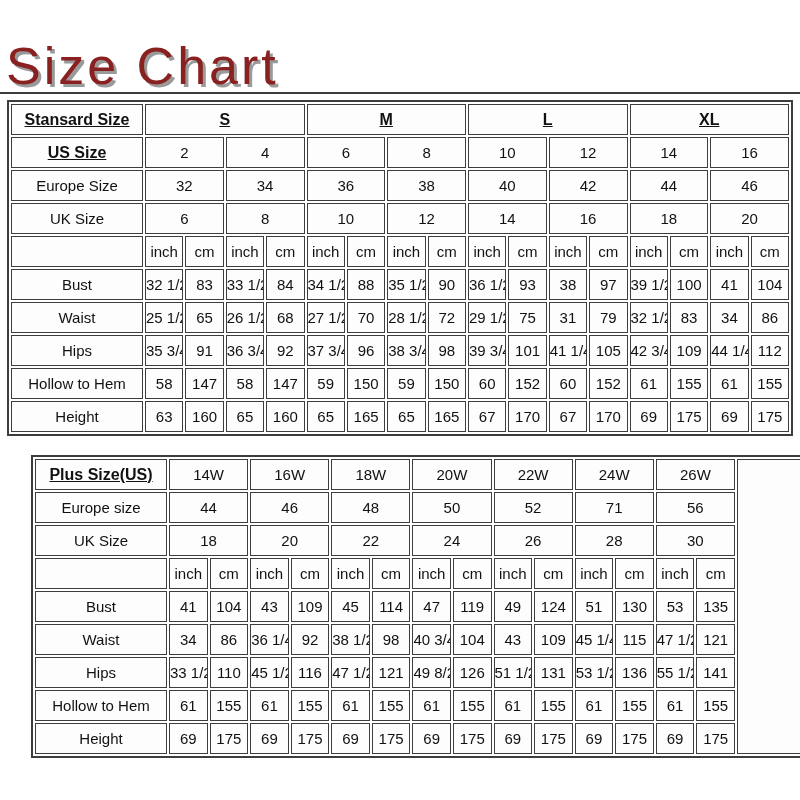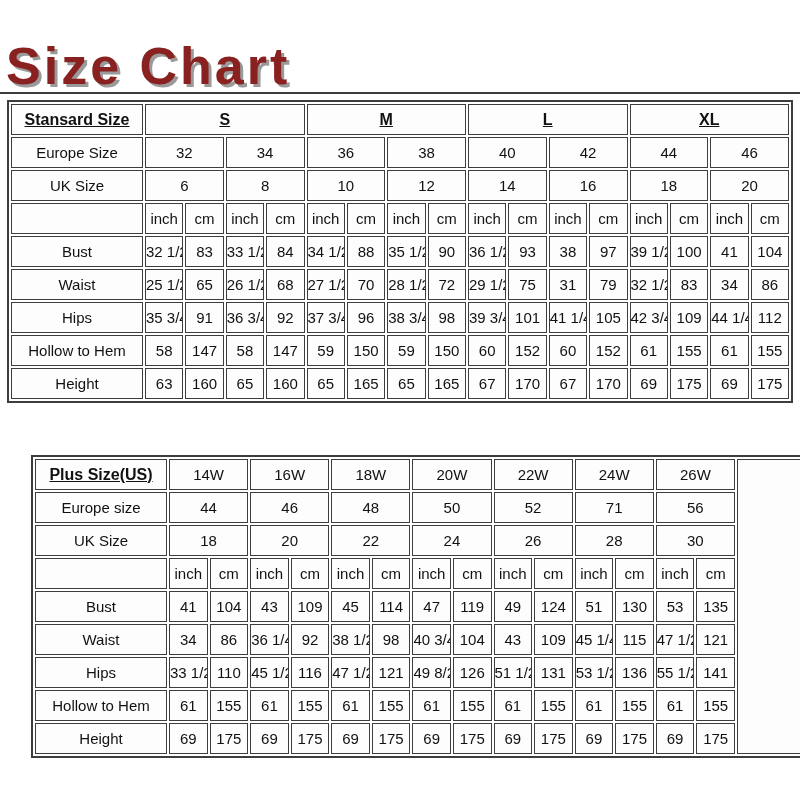--- a/index.html
+++ b/index.html
@@ -8,21 +8,21 @@
     background:#ffffff;
     font-family:"Liberation Sans", sans-serif;
     color:#111;
   }
   .top-rule {
     position:absolute; top:92px; left:0; width:800px; height:0;
     border-top:2px solid #3d3d3d;
   }
   h1.title {
     position:absolute; top:36px; left:6px; margin:0; z-index:2;
-    font-size:52px; font-weight:bold; letter-spacing:3px;
+    font-size:52px; font-weight:normal; letter-spacing:3px;
     color:#8a2121;
     text-shadow:3px 3px 0 #9a9a9a;
     white-space:nowrap;
   }
   table.sizes {
     position:absolute; left:7px;
     width:786px; table-layout:fixed;
     border-collapse:separate; border-spacing:2px;
     border:2px solid #3d3d3d;
     background:#ffffff;
@@ -67,20 +67,31 @@
       <col>
       <col>
     </colgroup>
     <tbody>
       <tr>
         <th class="b">Stansard Size</th>
         <th colspan="4" class="b">S</th>
         <th colspan="4" class="b">M</th>
         <th colspan="4" class="b">L</th>
         <th colspan="4" class="b">XL</th>
+      </tr>
+      <tr>
+        <th class="b">US Size</th>
+        <td colspan="2">2</td>
+        <td colspan="2">4</td>
+        <td colspan="2">6</td>
+        <td colspan="2">8</td>
+        <td colspan="2">10</td>
+        <td colspan="2">12</td>
+        <td colspan="2">14</td>
+        <td colspan="2">16</td>
       </tr>
       <tr>
         <th>Europe Size</th>
         <td colspan="2">32</td>
         <td colspan="2">34</td>
         <td colspan="2">36</td>
         <td colspan="2">38</td>
         <td colspan="2">40</td>
         <td colspan="2">42</td>
         <td colspan="2">44</td>

